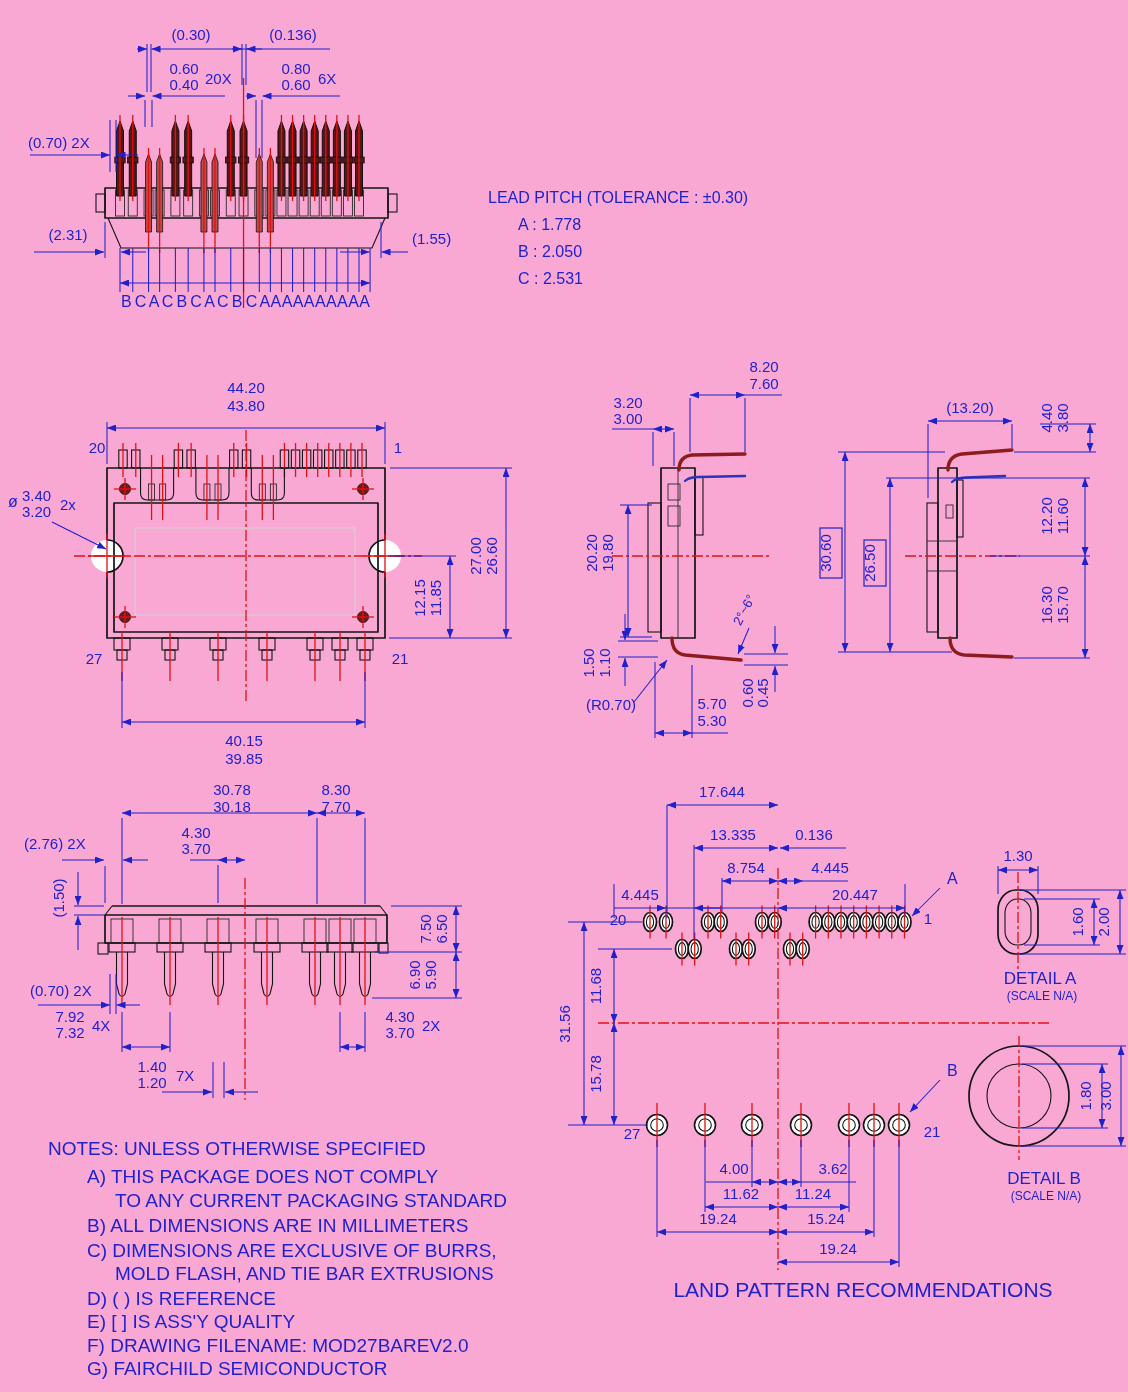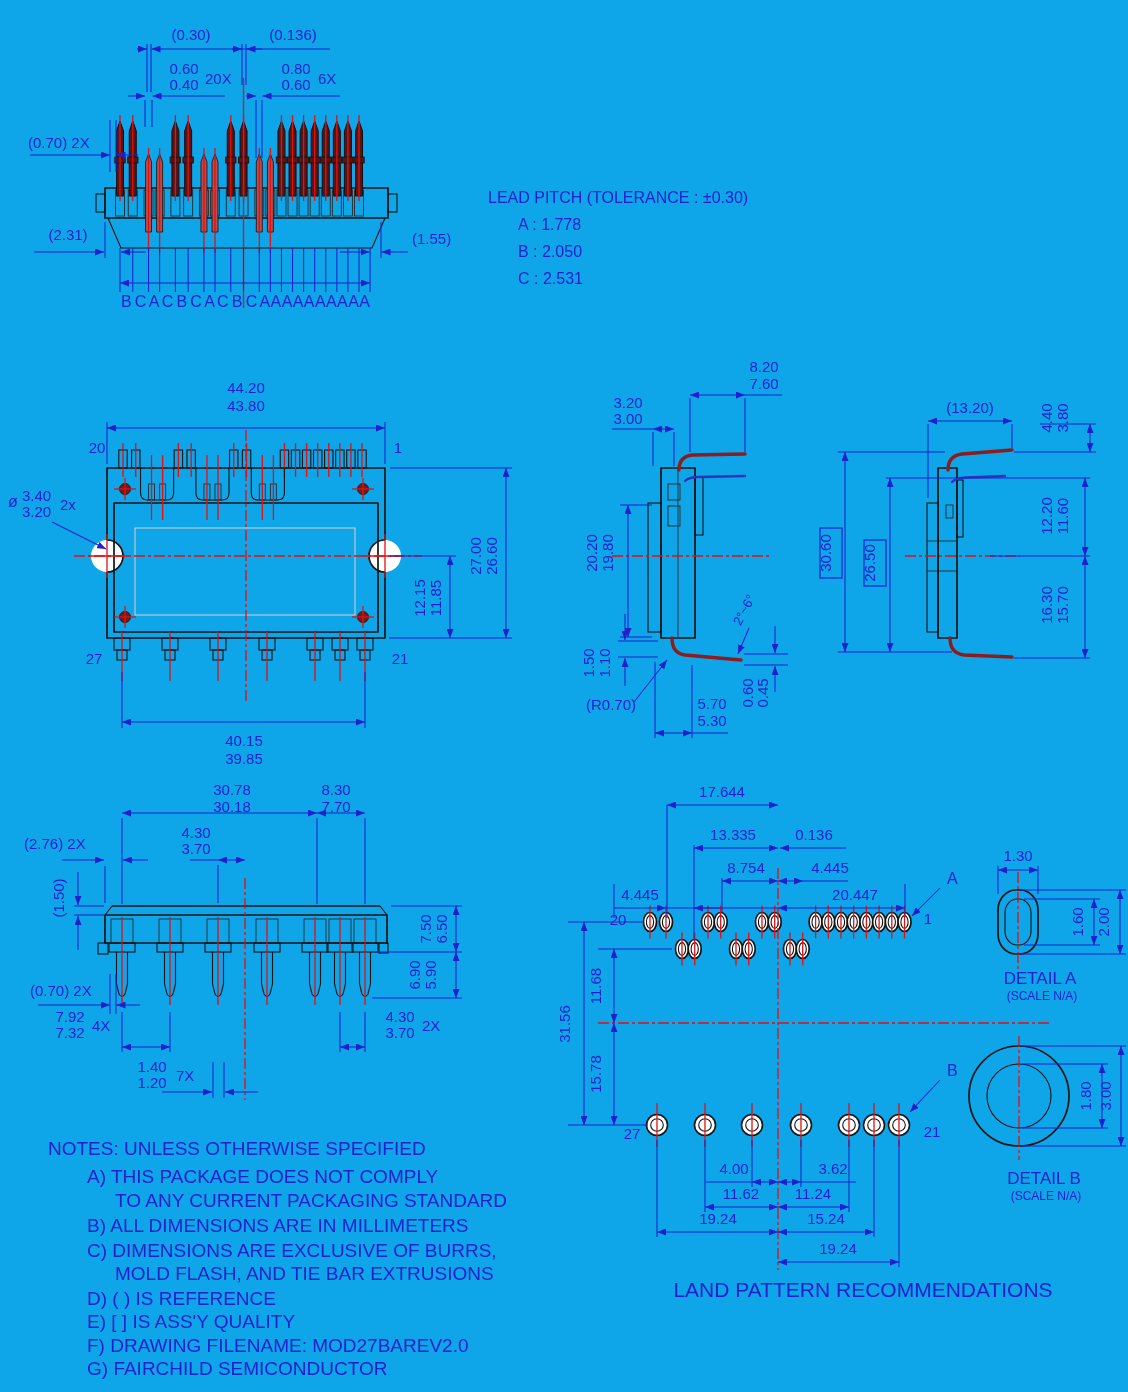--- a/index.html
+++ b/index.html
@@ -1,16 +1,16 @@
 <!DOCTYPE html>
 <html><head>
 <meta charset="utf-8">
 <style>
   html,body{margin:0;padding:0;background:#fff}
-  .canvas{position:relative;width:1128px;height:1392px;background:#0ea5e9;overflow:hidden}
+  .canvas{position:relative;width:1128px;height:1392px;background:#f9a8d4;overflow:hidden}
   svg text{font-family:"Liberation Sans","DejaVu Sans",sans-serif;fill:#2121cc;font-size:15px}
   .mid{text-anchor:middle}
   .t12{font-size:12px}.t13{font-size:13px}.t16{font-size:16px}.t17{font-size:17px}.t19{font-size:19px}.t21{font-size:21px}
   .o{fill:none;stroke:#141414;stroke-width:1.7;stroke-linejoin:round}
   .o2{fill:none;stroke:#141414;stroke-width:1.1}
   .o3{fill:none;stroke:#2a2a2a;stroke-width:0.9}
   .d{fill:none;stroke:#2121cc;stroke-width:1.05}
   .r{fill:none;stroke:#e01212;stroke-width:1.3}
   .rd{stroke-dasharray:11 3 3 3}
   .lead{fill:none;stroke:#8d1d1d;stroke-width:3.4;stroke-linecap:round}

